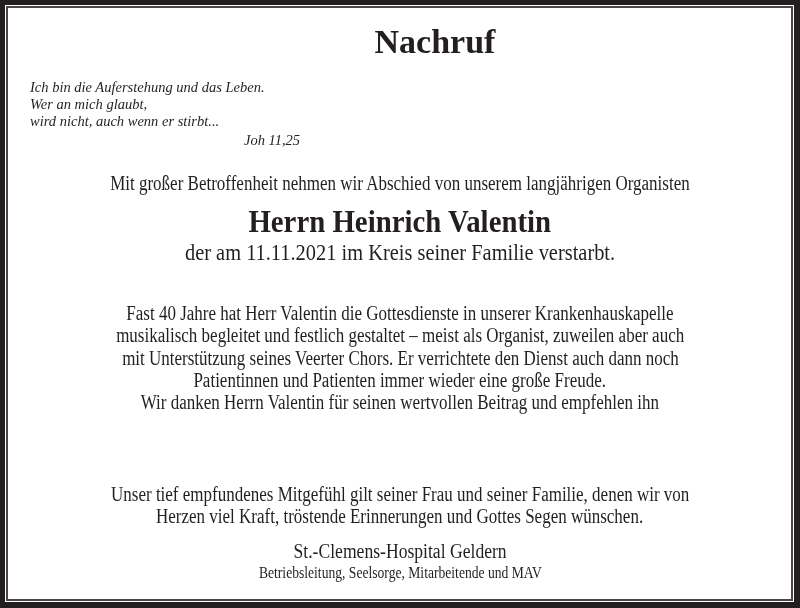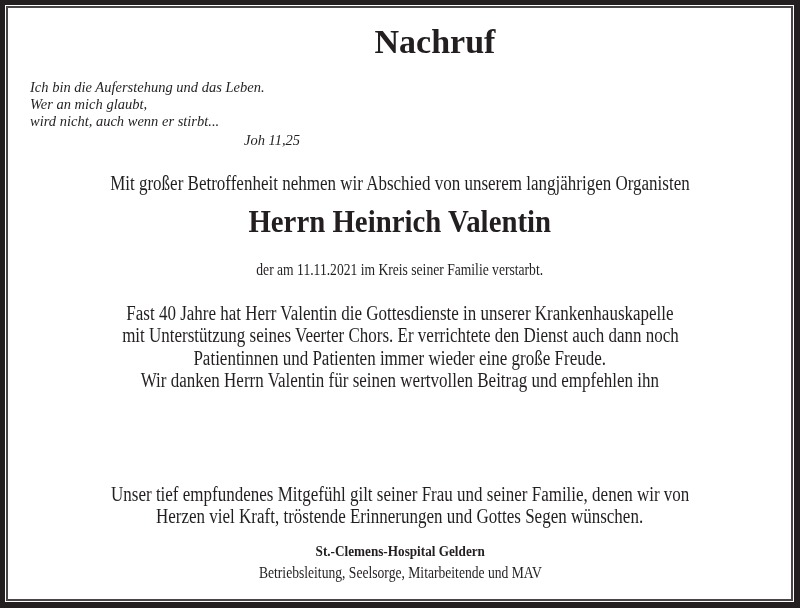--- a/index.html
+++ b/index.html
@@ -69,44 +69,44 @@
     }
     .intro .cond { transform: scaleX(0.85); }
     .name {
       top: 203px;
       font-size: 31px;
       font-weight: bold;
       line-height: 38px;
     }
     .name .cond { transform: scaleX(0.93); }
     .died {
-      top: 258px;
-      font-size: 16px;
+      top: 240px;
+      font-size: 24px;
       line-height: 24px;
     }
     .died .cond { transform: scaleX(0.85); }
     .para {
       position: absolute;
       left: 0;
       width: 800px;
       text-align: center;
       font-size: 20px;
       line-height: 22.3px;
     }
     .para .row {
       display: block;
       white-space: nowrap;
     }
     .para .row .cond { transform: scaleX(0.85); }
     .para1 { top: 302px; }
     .para2 { top: 483px; }
     .sig-org {
       top: 539px;
-      font-size: 15px;
-      font-weight: bold;
+      font-size: 20px;
+      font-weight: normal;
       line-height: 24px;
     }
     .sig-org .cond { transform: scaleX(0.88); }
     .sig-sub {
       top: 561px;
       font-size: 16px;
       line-height: 24px;
     }
     .sig-sub .cond { transform: scaleX(0.85); }
   </style>
@@ -135,20 +135,21 @@
 <div class="line name">
   <span class="cond">Herrn Heinrich Valentin</span>
 </div>
 
 <div class="line died">
   <span class="cond">der am 11.11.2021 im Kreis seiner Familie verstarbt.</span>
 </div>
 
 <div class="para para1">
   <span class="row"><span class="cond">Fast 40 Jahre hat Herr Valentin die Gottesdienste in unserer Krankenhauskapelle</span></span>
+  <span class="row"><span class="cond">musikalisch begleitet und festlich gestaltet – meist als Organist, zuweilen aber auch</span></span>
   <span class="row"><span class="cond">mit Unterstützung seines Veerter Chors. Er verrichtete den Dienst auch dann noch</span></span>
   <span class="row"><span class="cond">Patientinnen und Patienten immer wieder eine große Freude.</span></span>
   <span class="row"><span class="cond">Wir danken Herrn Valentin für seinen wertvollen Beitrag und empfehlen ihn</span></span>
 </div>
 
 <div class="para para2">
   <span class="row"><span class="cond">Unser tief empfundenes Mitgefühl gilt seiner Frau und seiner Familie, denen wir von</span></span>
   <span class="row"><span class="cond">Herzen viel Kraft, tröstende Erinnerungen und Gottes Segen wünschen.</span></span>
 </div>
 

